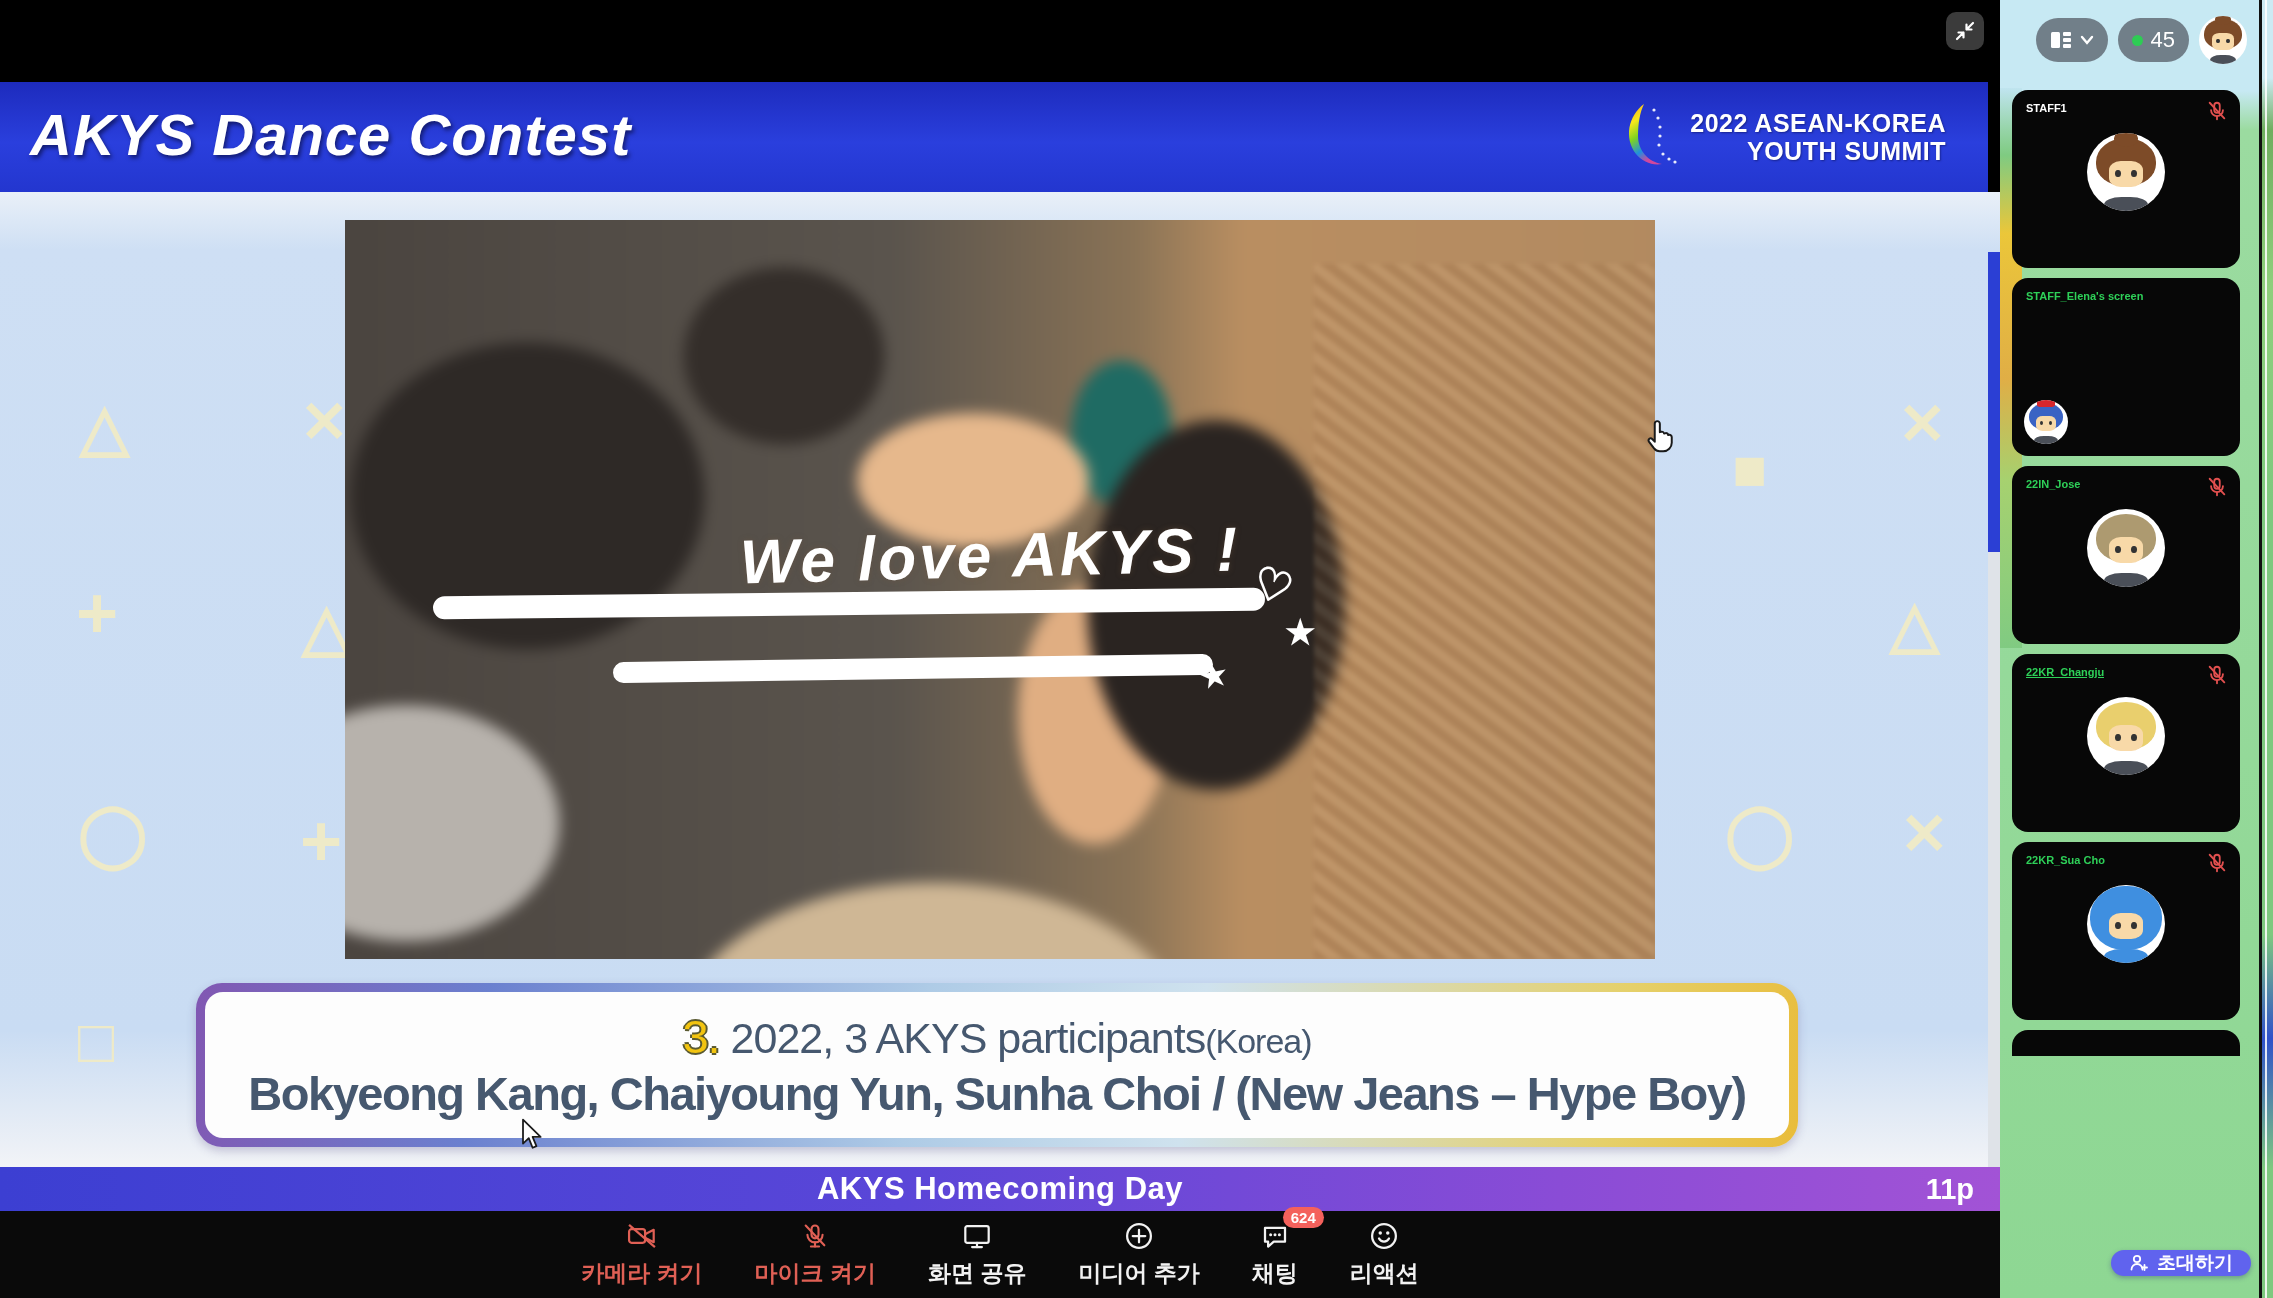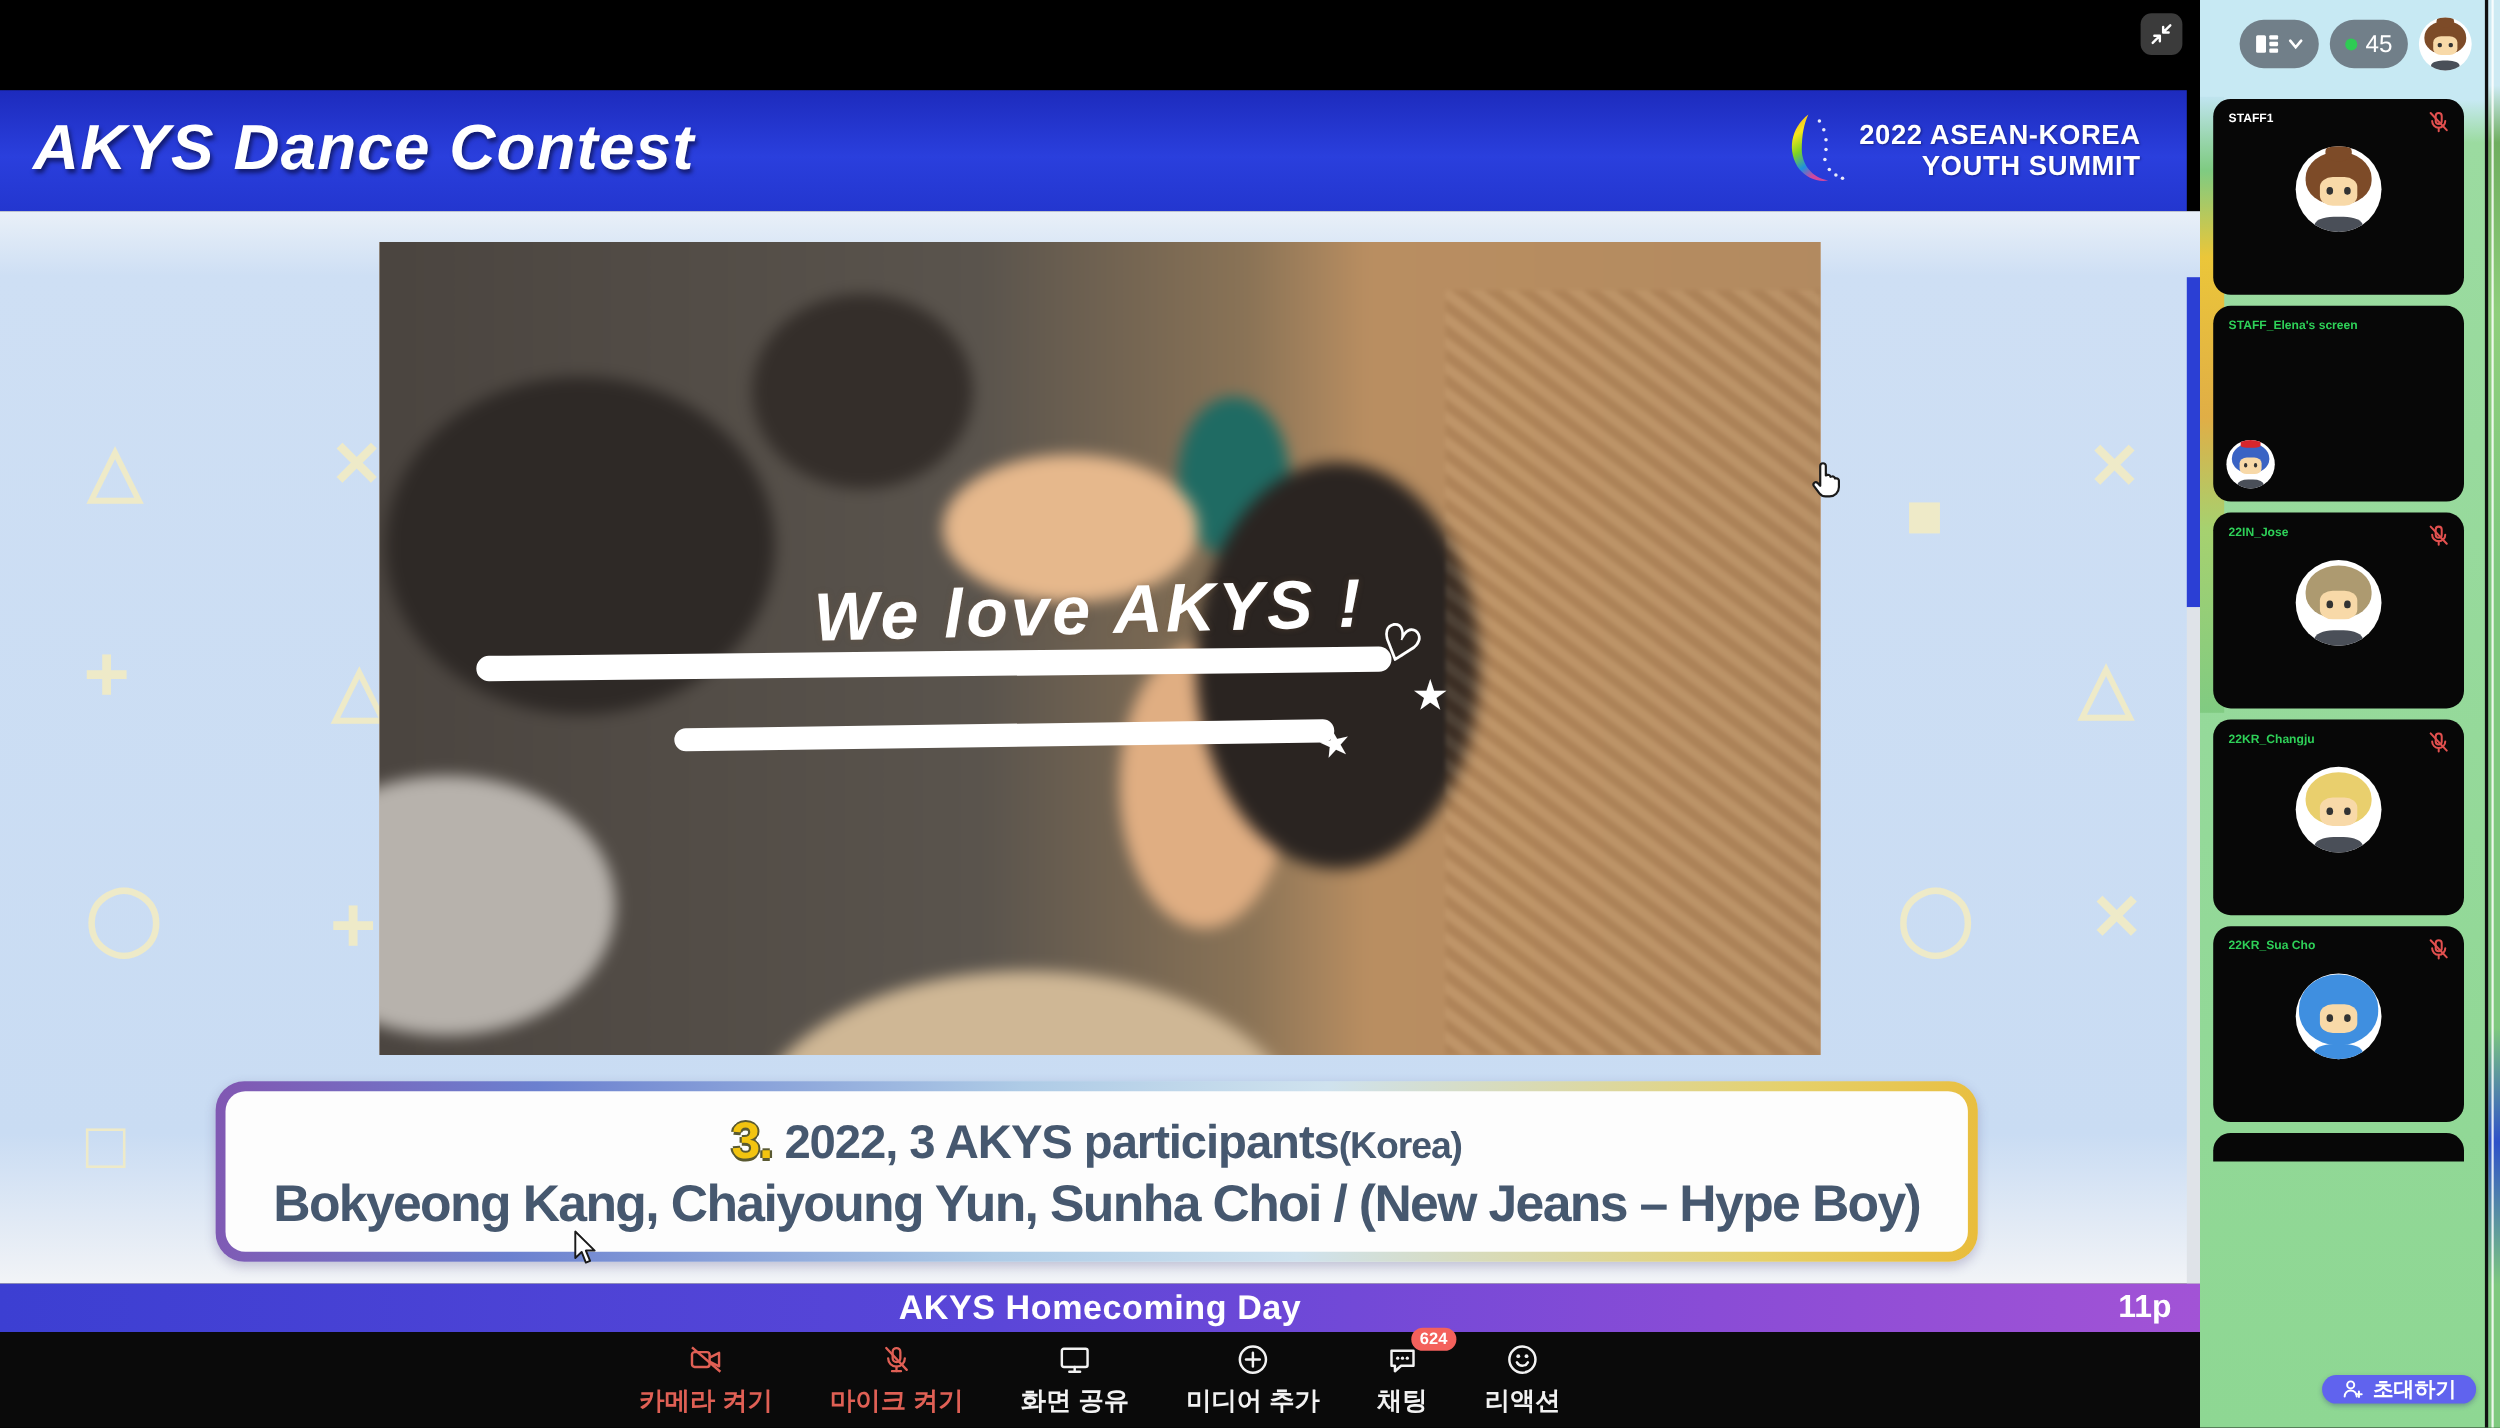--- a/index.html
+++ b/index.html
@@ -55,21 +55,21 @@
   .stroke2 { position:absolute; left:268px; top:438px; width:600px; height:21px; background:#fff;
     border-radius:11px; transform:rotate(-.8deg); }
   .doodle { position:absolute; color:#fff; font-weight:bold; }
 
   
   .caption { position:absolute; left:196px; top:791px; width:1602px; height:164px; border-radius:26px;
     background:linear-gradient(100deg,#8157b2 0%, #6b80cf 18%, #aecbe6 45%, #cfe2ee 62%, #e5d06a 88%, #e9bc3a 100%);
     padding:9px; box-shadow:0 4px 10px rgba(70,60,120,.25); }
   .caption-inner { width:100%; height:100%; background:#fdfdfd; border-radius:18px;
     display:flex; flex-direction:column; align-items:center; justify-content:center; gap:2px; }
-  .cap-line1 { font-size:43px; font-weight:bold; color:#46586f; letter-spacing:-1px; white-space:nowrap; }
+  .cap-line1 { font-size:43px; font-weight:normal; color:#46586f; letter-spacing:-1px; white-space:nowrap; }
   .cap-num { color:#f2c410; font-size:47px;
     text-shadow:-2px 0 #5a5a32, 2px 0 #5a5a32, 0 -2px #5a5a32, 0 2px #5a5a32; }
   .cap-suffix { font-size:34px; }
   .cap-line2 { font-size:47px; font-weight:bold; color:#46586f; letter-spacing:-1.5px; white-space:nowrap; }
 
   .slide-footer { position:absolute; left:0; top:1167px; width:2000px; height:44px;
     background:linear-gradient(90deg,#3c3fd2 0%, #5a46d8 45%, #8a4cd6 78%, #a253d6 100%);
     display:flex; align-items:center; justify-content:center; }
   .footer-title { color:#fff; font-weight:bold; font-size:31px; letter-spacing:.5px; }
   .page-num { position:absolute; right:26px; top:50%; transform:translateY(-50%);
@@ -380,21 +380,21 @@
     </svg>
     <div class="avatar tile-avatar tile-avatar-center" style="height: 78px; width: 78px;">
             <div class="hair" style="background: rgb(173, 154, 112);"></div>
             <div class="face"></div>
             <div class="eye l"></div>
             <div class="eye r"></div>
             <div class="body" style="background: rgb(74, 79, 88);"></div>
           </div>
   </div>
         <div class="tile">
-    <div class="tile-name" style="color: rgb(46, 208, 88);">22KR_Changju</div>
+    <div class="tile-name" style="color: rgb(46, 208, 88); text-decoration: underline;">22KR_Changju</div>
     <svg class="tile-mic" width="22" height="22" viewBox="0 0 24 24">
       <g stroke="#e2504f" stroke-width="2" fill="none" stroke-linecap="round">
         <rect x="9" y="3" width="6" height="11" rx="3"></rect>
         <path d="M5.5 11 a6.5 6.5 0 0 0 13 0"></path>
         <line x1="12" y1="17.5" x2="12" y2="21"></line>
         <line x1="4" y1="3" x2="20" y2="20"></line>
       </g>
     </svg>
     <div class="avatar tile-avatar tile-avatar-center" style="height: 78px; width: 78px;">
             <div class="hair" style="background: rgb(233, 207, 109);"></div>

